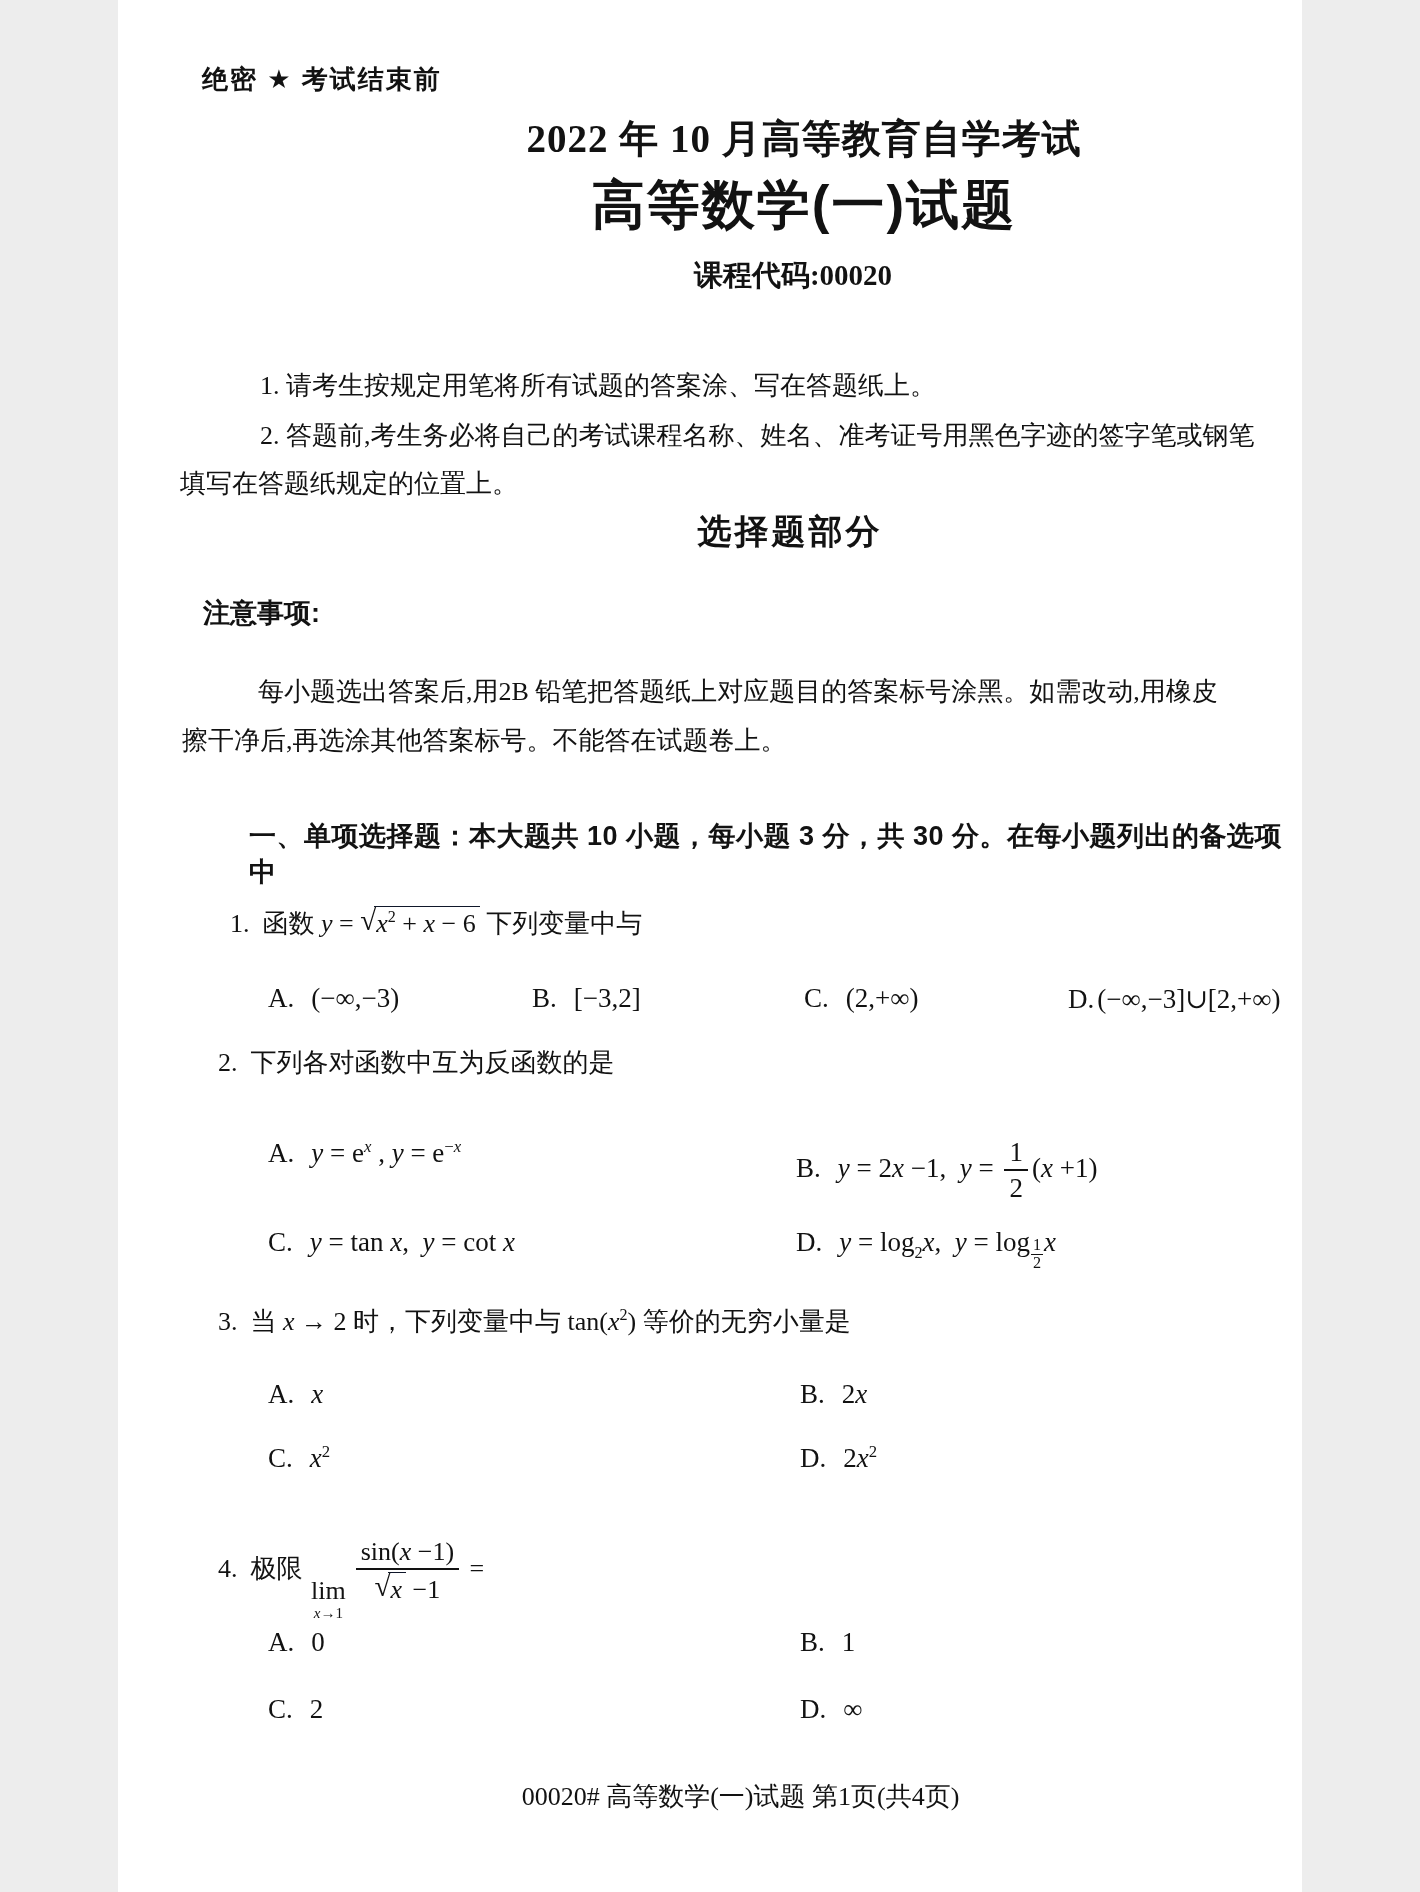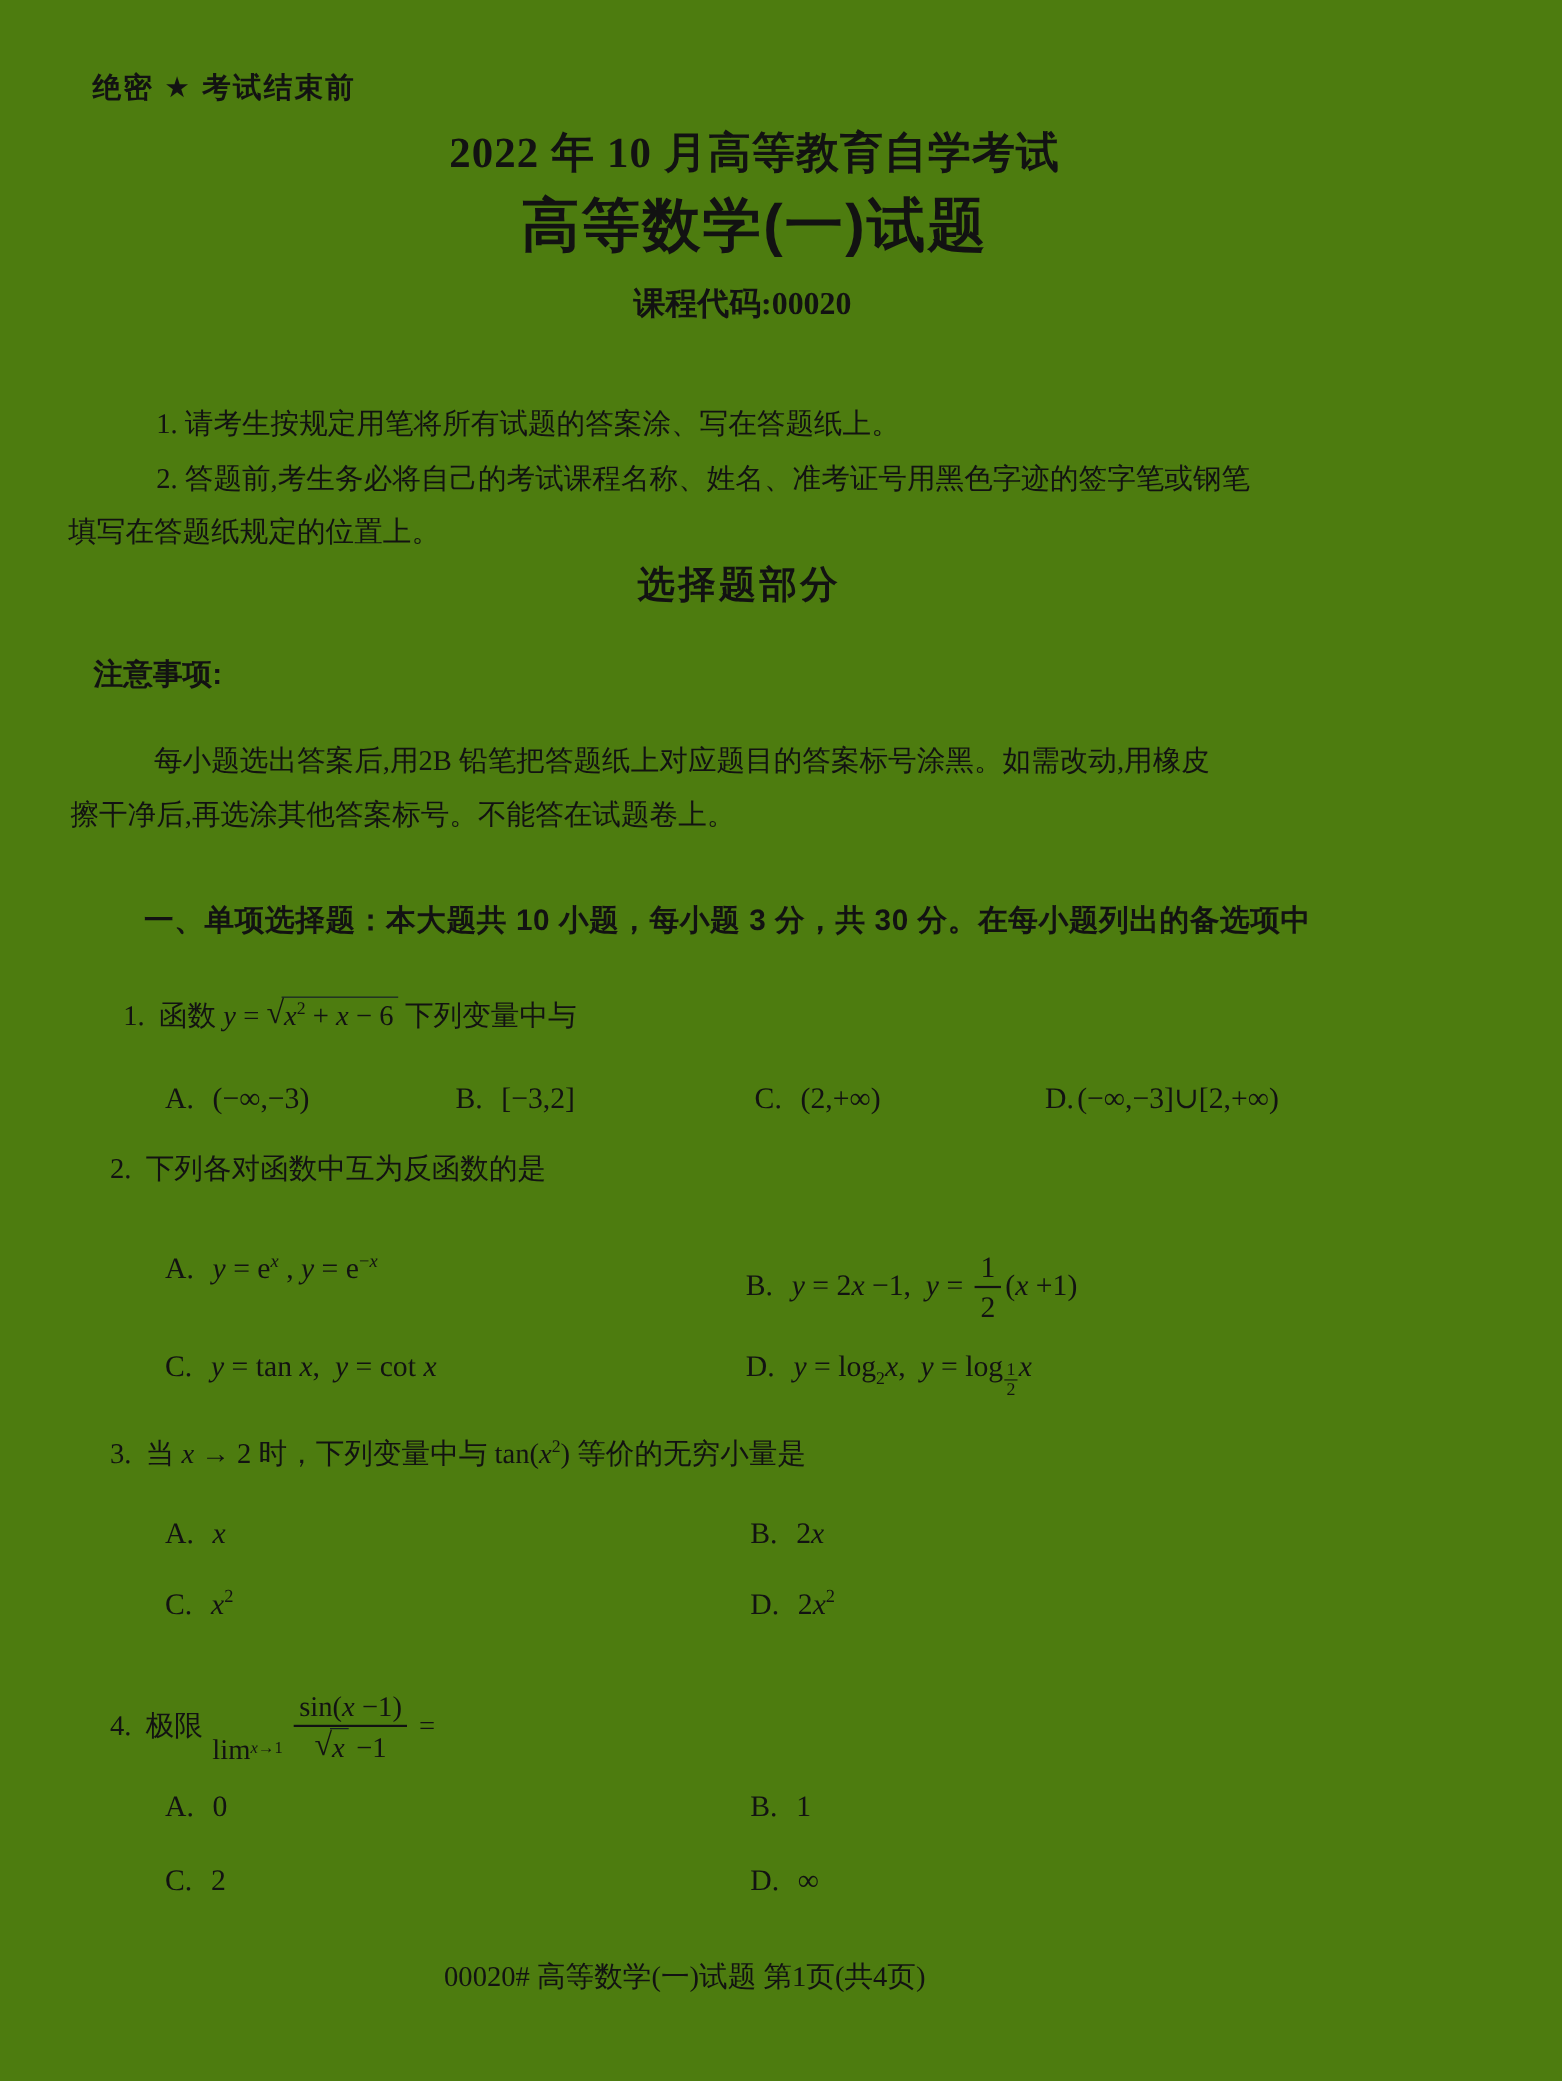--- a/index.html
+++ b/index.html
@@ -1,22 +1,22 @@
 <!DOCTYPE html>
 <html lang="zh"><head>
 <meta charset="utf-8">
 <title>2022年10月高等教育自学考试 高等数学(一)试题</title>
 <style>
   * { box-sizing: border-box; }
   html, body { margin: 0; padding: 0; background: #ededed; }
   .page {
     position: relative;
-    width: 1420px; height: 1892px;
+    width: 1184px; height: 1892px;
     margin: 0 auto;
-    background: #4d7c0f;
+    background: #ffffff;
     color: #121212;
     overflow: hidden;
     font-family: "Liberation Serif", "DejaVu Serif", serif;
     text-decoration: underline;
   }
   .abs { position: absolute; }
   .sans { font-family: "Liberation Sans", "DejaVu Sans", sans-serif; }
 
   
   #classification { left: 84px; top: 62px; font-size: 26px; font-weight: bold; letter-spacing: 2px; }
@@ -65,21 +65,21 @@
   .msub { font-size: 0.6em;  vertical-align: -0.42em; }
   .frac { display: inline-block; text-align: center; vertical-align: middle; margin: 0 4px; }
   .frac .num { display: block; border-bottom: 2px solid #121212; padding: 0 5px 1px; line-height: 1.15; }
   .frac .den { display: block; padding: 2px 5px 0; line-height: 1.15; }
   .msub .frac { margin: 0 1px; }
   .msub .frac .num { border-bottom-width: 1px; padding: 0 2px; line-height: 1.05; }
   .msub .frac .den { padding: 0 2px; line-height: 1.05; }
   .sqrt { white-space: nowrap; }
   .sqrt-sign { font-size: 1.12em; margin-right: -2px; position: relative; top: -2px; }
   .radicand { border-top: 1px solid #0f172a; padding: 2px 4px 0 2px; margin-top: 47px; }
-  .lim { display: inline-flex; flex-direction: row; align-items: center; vertical-align: -0.85em; margin: 0 6px 0 2px; }
+  .lim { display: inline-flex; flex-direction: column; align-items: center; vertical-align: -0.85em; margin: 0 6px 0 2px; }
   .lim-word { line-height: 1.05; }
   .lim-sub { font-size: 0.58em; line-height: 1.15; }
 </style>
 </head>
 <body>
 
 <main class="page">
 
   <div class="abs sans" id="classification">绝密 ★ 考试结束前</div>
 

